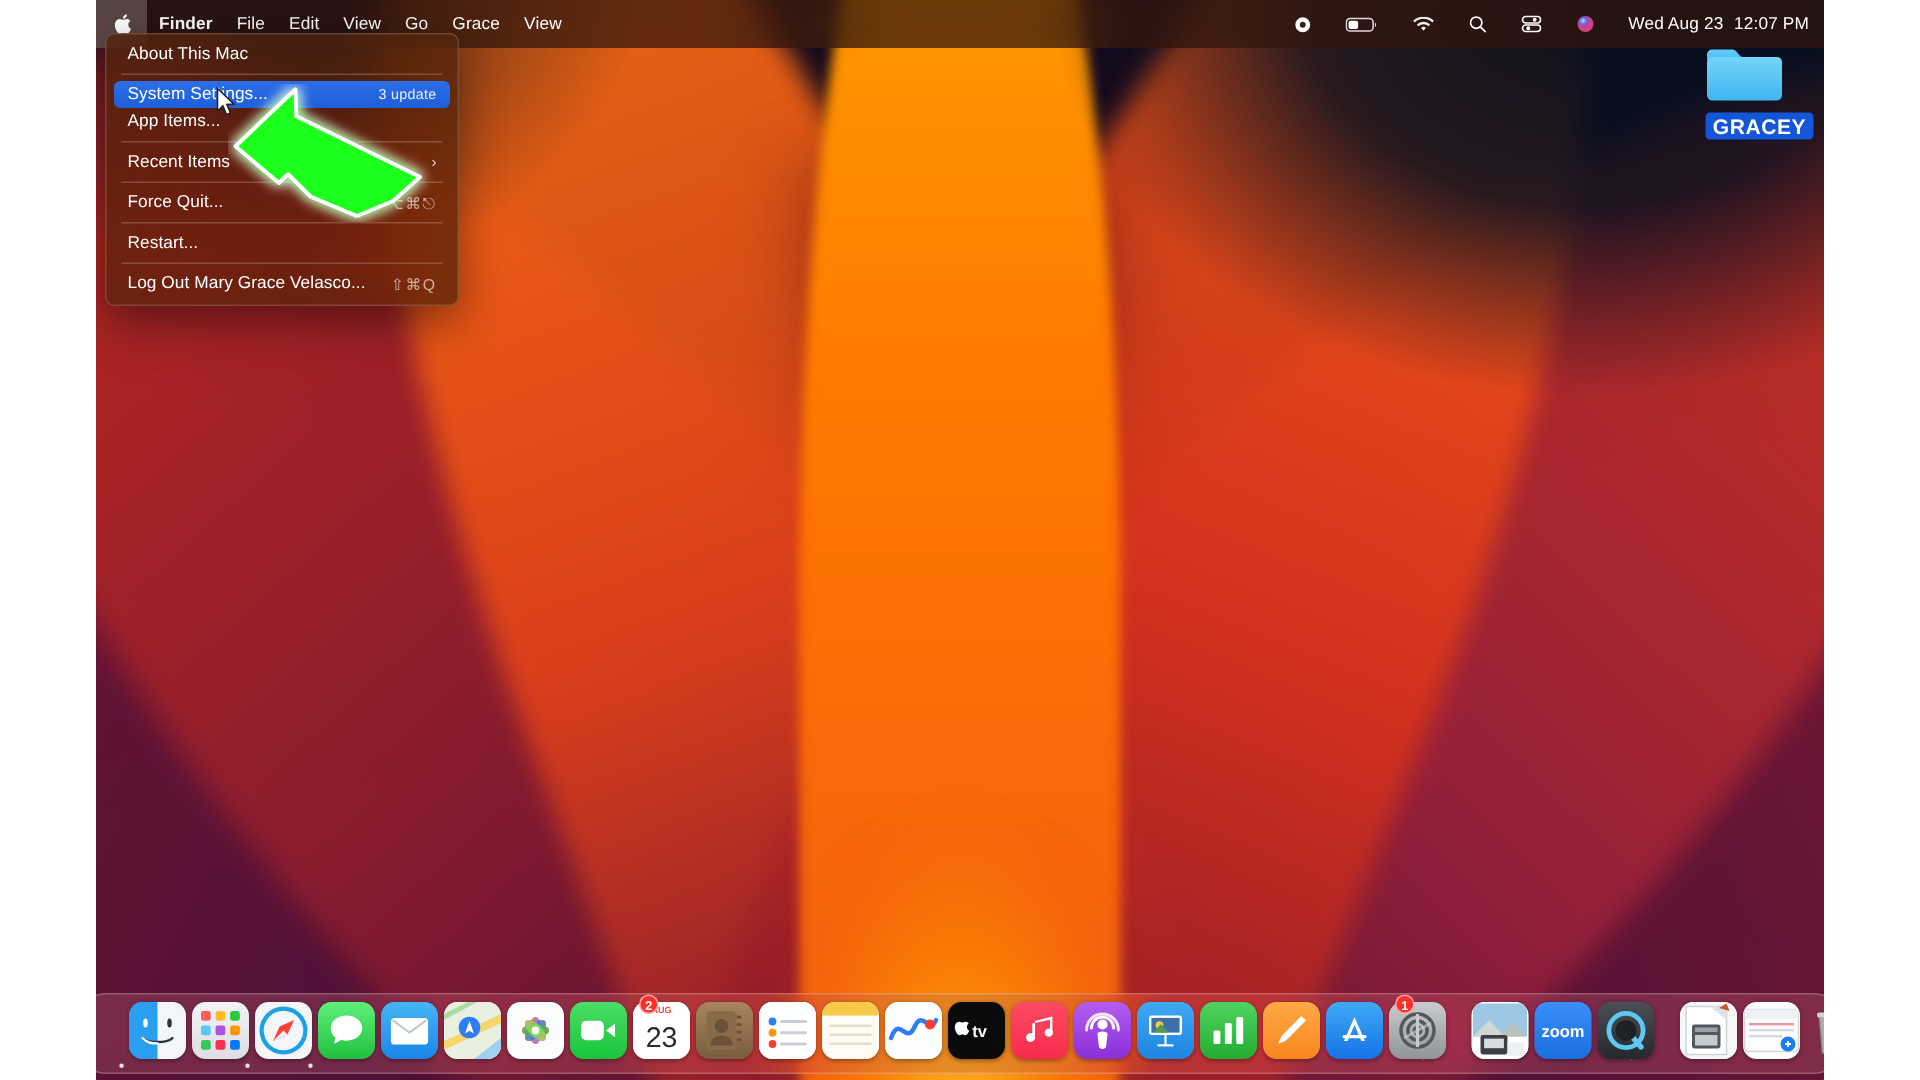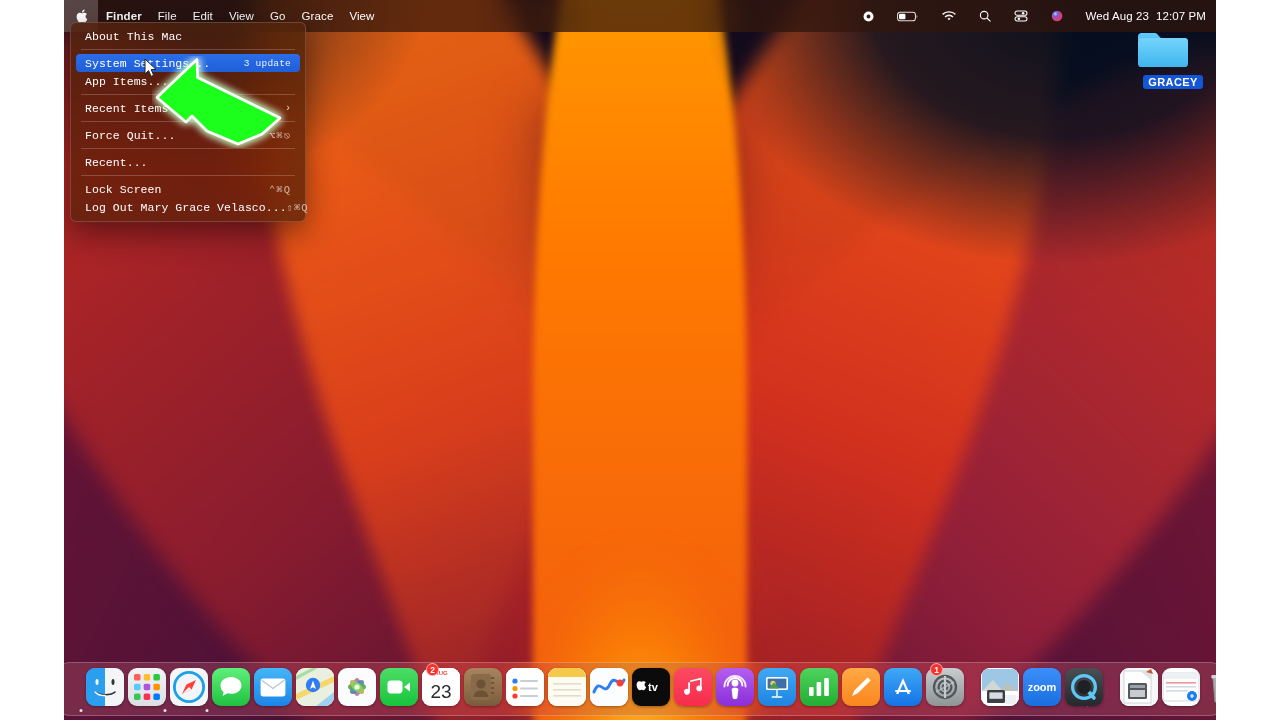--- a/index.html
+++ b/index.html
@@ -104,21 +104,20 @@
     font-size: 11.5px;
   }
   .menu-row {
     position: relative;
     height: 18px;
     margin: 0 5px;
     padding: 0 9px;
     display: flex; align-items: center;
     border-radius: 4px;
     white-space: nowrap;
-    font-family: Liberation Mono, monospace;
   }
   .menu-row .lbl { letter-spacing: .05px; }
   .menu-row .tail {
     margin-left: auto;
     font-size: 10.5px;
     color: rgba(255,255,255,.62);
     letter-spacing: 1px;
   }
   .menu-row.sel { background: linear-gradient(180deg,#2b6ee8,#1f5fd8); }
   .menu-row.sel .tail { color: rgba(255,255,255,.9); font-size: 9.5px; letter-spacing: .2px; }
@@ -137,21 +136,21 @@
 
   
   #desktop-icon {
     position: absolute; left: 1071px; top: 28px;
     width: 76px; text-align: center;
     z-index: 20;
   }
   #desktop-icon .label {
     margin-top: 3px;
     display: inline-block;
-    font-size: 11px; font-weight: bold;
+    font-size: 14px; font-weight: bold;
     color: #fff;
     background: #1456d8;
     border-radius: 3px;
     padding: 1px 5px;
     letter-spacing: .4px;
   }
 
   
   #dock {
     position: absolute; left: 50%; bottom: 4px;
@@ -339,28 +338,24 @@
     </div>
     <div class="menu-sep"></div>
 
     <div class="menu-row">
       <span class="lbl">Force Quit...</span>
       <span class="tail">⌥⌘⎋</span>
     </div>
     <div class="menu-sep"></div>
 
     <div class="menu-row">
-      <span class="lbl">Recent...</span>
+      <span class="lbl">Restart...</span>
     </div>
     <div class="menu-sep"></div>
 
-    <div class="menu-row">
-      <span class="lbl">Lock Screen</span>
-      <span class="tail">⌃⌘Q</span>
-    </div>
     <div class="menu-row">
       <span class="lbl">Log Out Mary Grace Velasco...</span>
       <span class="tail">⇧⌘Q</span>
     </div>
   </div>
 
   <div id="arrow">
     <svg width="200" height="92" viewBox="0 0 200 92">
       <defs>
         <filter id="glow" x="-40%" y="-40%" width="180%" height="180%">

